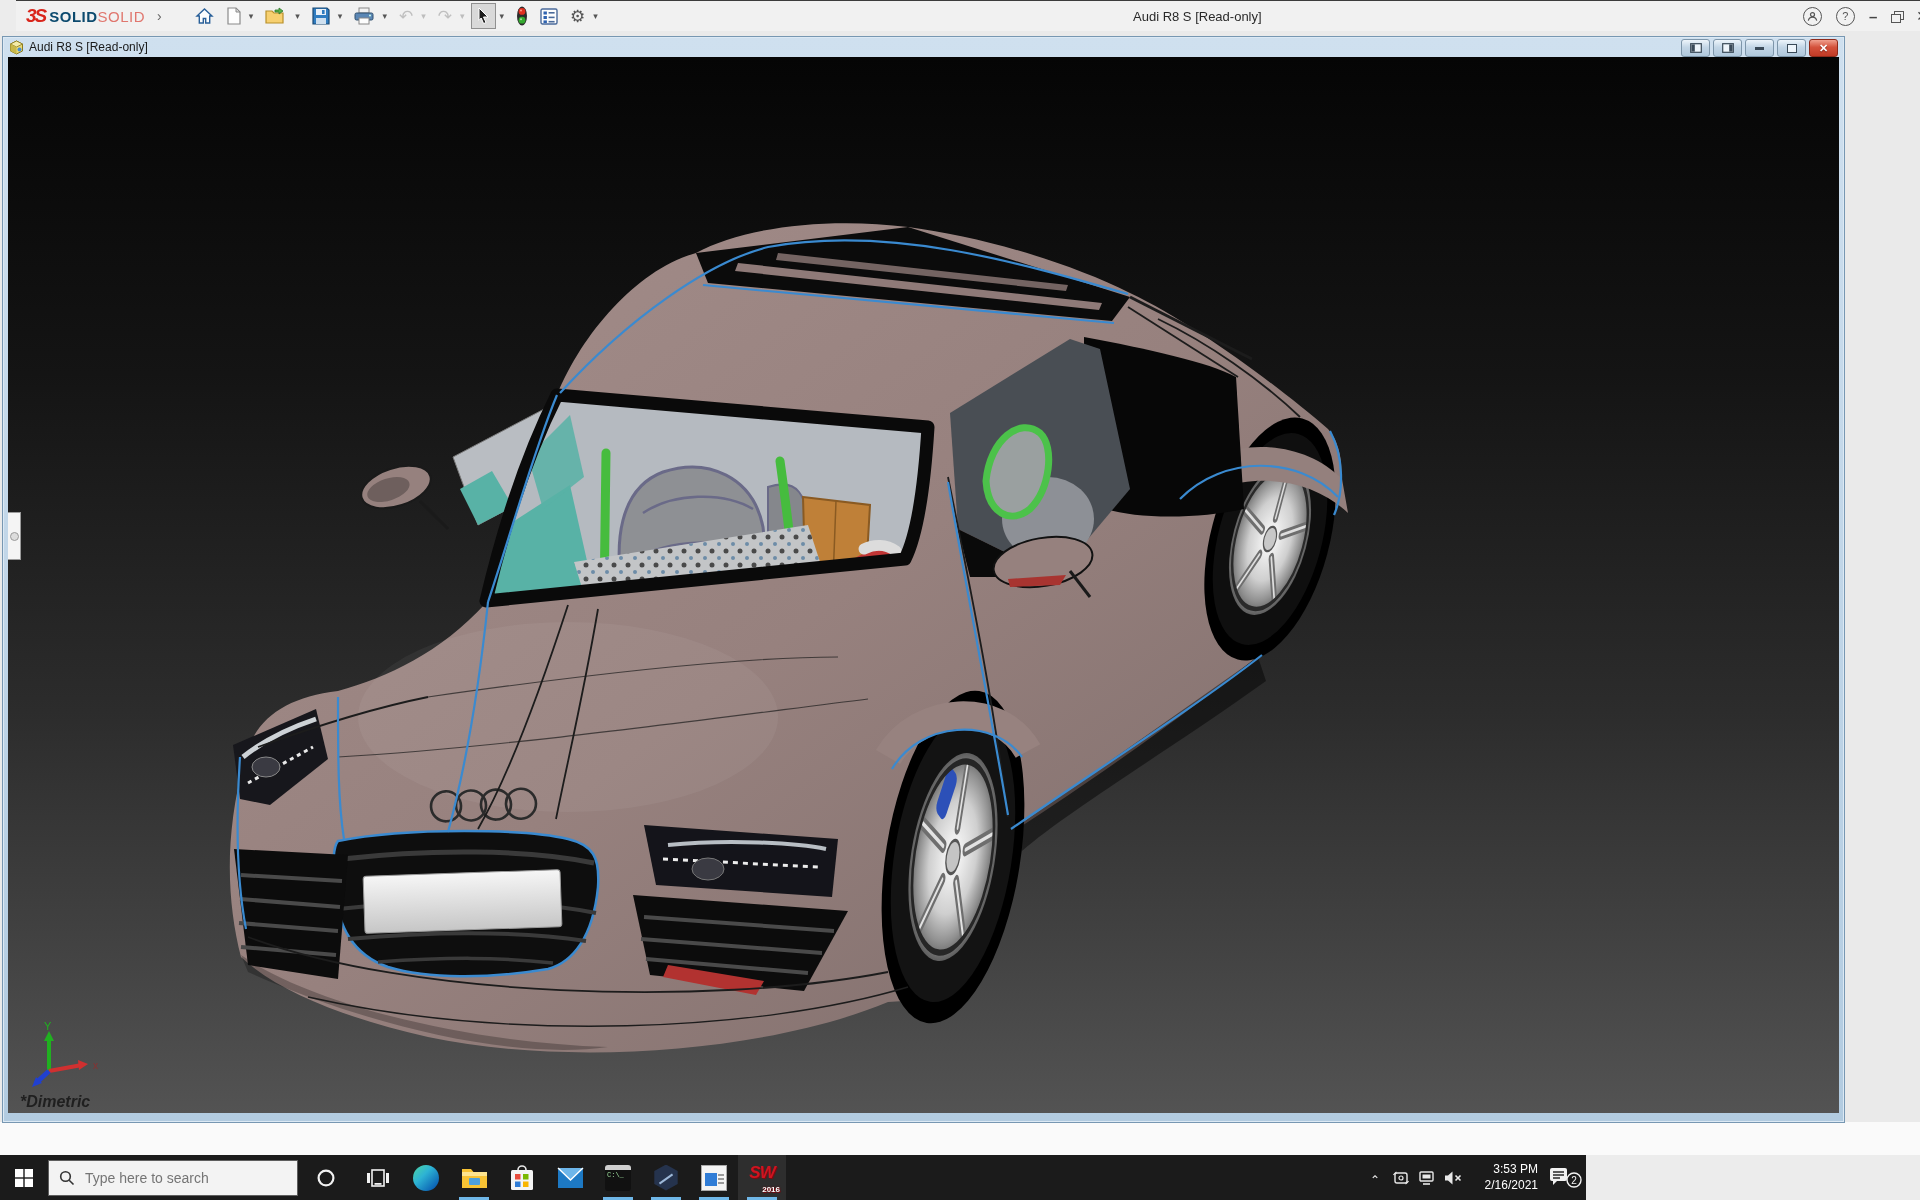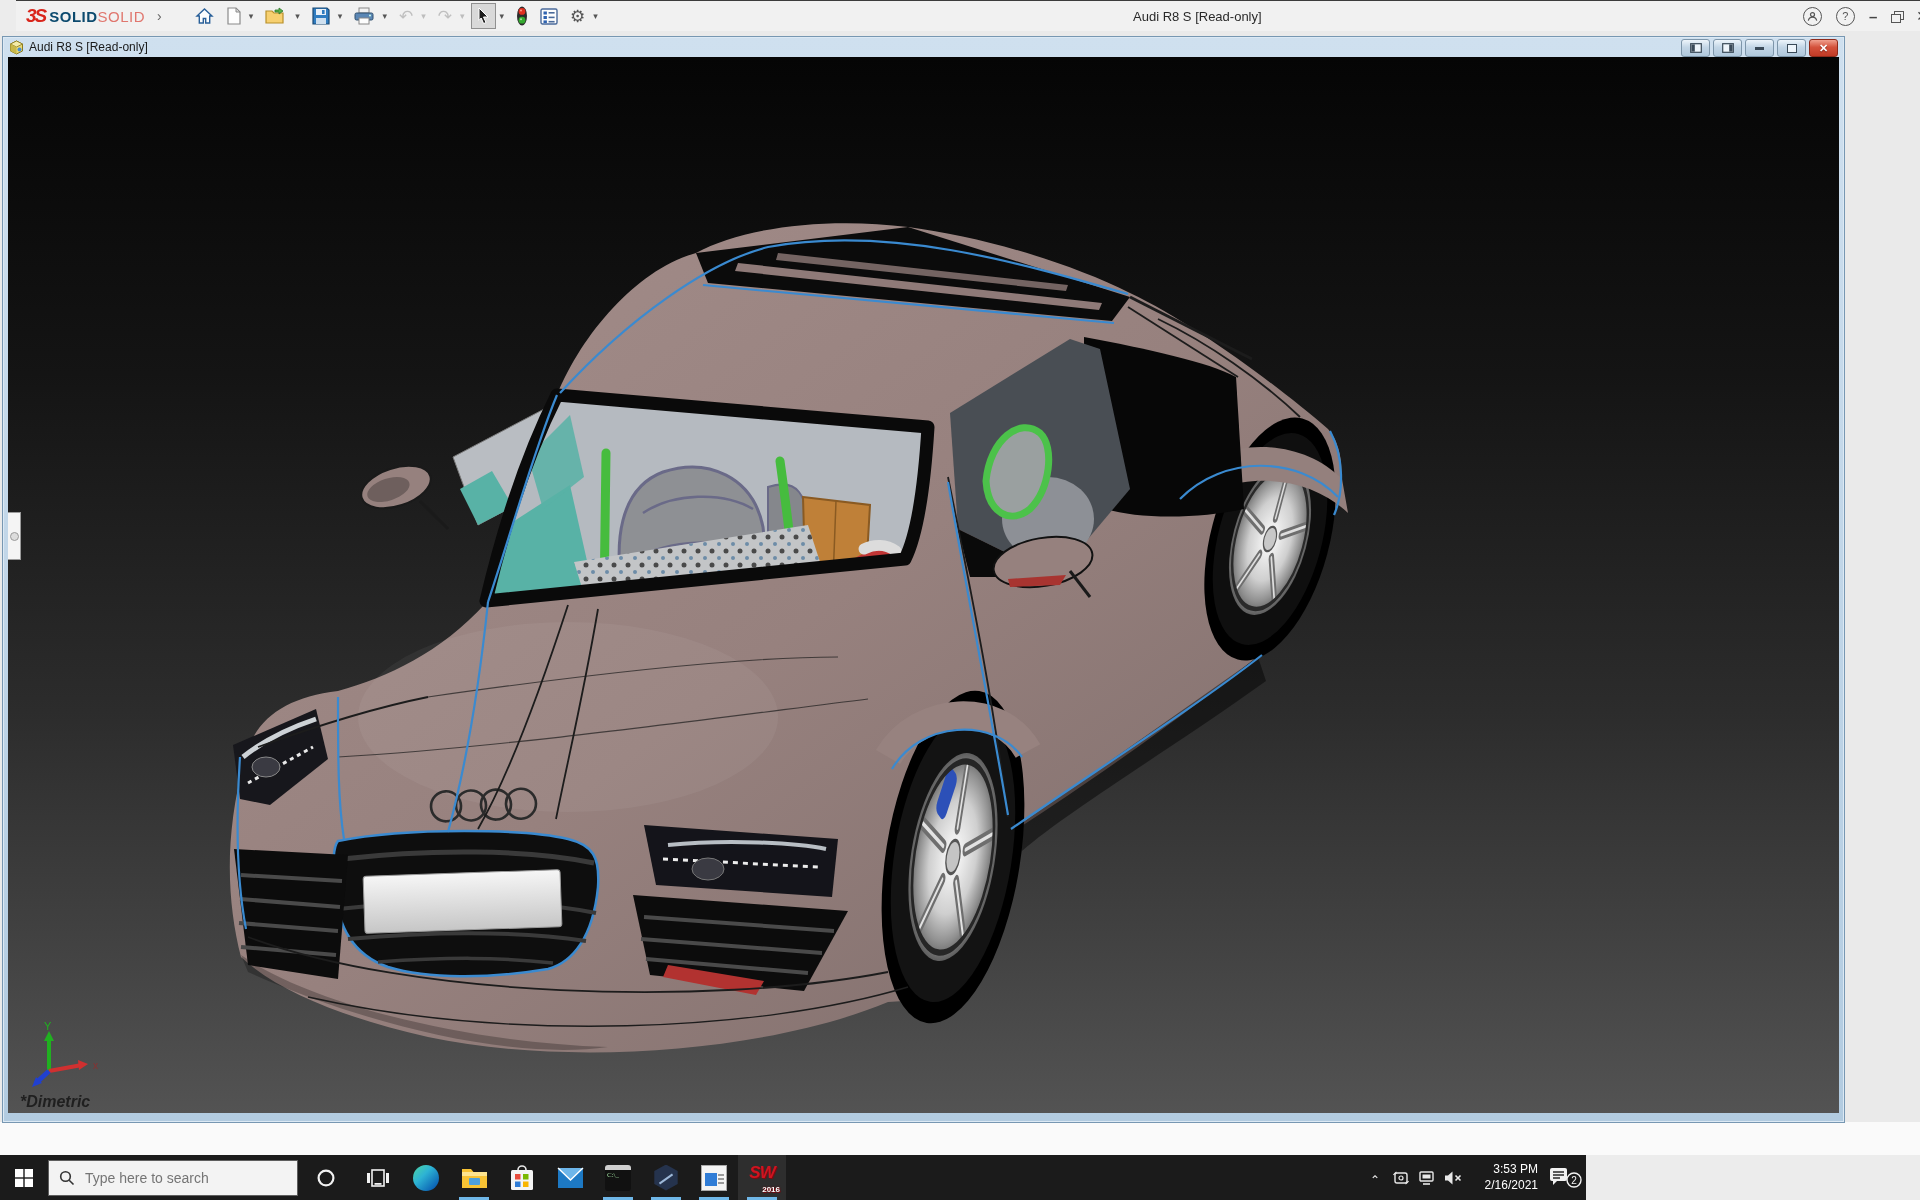--- a/index.html
+++ b/index.html
@@ -62,21 +62,21 @@
   .searchbox{width:248px;height:34px;background:#f3f3f3;border:1px solid #5e5e5e;display:flex;align-items:center;flex:0 0 auto;}
   .searchbox input{border:none;outline:none;background:transparent;font-size:14px;color:#444;width:190px;font-family:"Liberation Sans",sans-serif;}
   .tray{margin-left:auto;display:flex;align-items:center;height:45px;}
   .trayic{width:26px;height:45px;display:flex;align-items:center;justify-content:center;color:#e8e8e8;}
   .clock{color:#fff;font-size:12px;text-align:right;line-height:1.3;margin:0 8px 0 10px;width:62px;}
   .chev{color:#e8e8e8;font-size:12px;transform:translateY(2px);}
   
   .hexapp{width:26px;height:26px;background:#25334d;clip-path:polygon(50% 0,95% 25%,95% 75%,50% 100%,5% 75%,5% 25%);position:relative;}
   .hexapp:after{content:"";position:absolute;left:5px;top:13px;width:16px;height:2px;background:#9db8d8;transform:rotate(-35deg);}
   .edgeic{width:26px;height:26px;border-radius:50%;background:linear-gradient(135deg,#4ad2a9 5%,#2db3d4 40%,#0b62b4 85%);}
-  .cmdic{width:26px;height:26px;background:#111;border-radius:3px;border-top:5px solid #cfcfcf;font-family:Liberation Serif, serif;color:#9fdf9f;font-size:7px;padding-top:1px;box-sizing:border-box;text-align:left;padding-left:2px;}
+  .cmdic{width:26px;height:26px;background:#111;border-radius:3px;border-top:5px solid #cfcfcf;font-family:Liberation Mono, monospace;color:#9fdf9f;font-size:7px;padding-top:1px;box-sizing:border-box;text-align:left;padding-left:2px;}
   .bwapp{width:26px;height:26px;background:#f4f4f4;border:1px solid #aaa;box-sizing:border-box;position:relative;}
   .bwapp:before{content:"";position:absolute;left:3px;top:7px;width:12px;height:13px;background:#2f7cd6;}
   .bwapp:after{content:"";position:absolute;right:2px;top:8px;width:6px;height:2px;background:#9a9a9a;box-shadow:0 4px 0 #9a9a9a,0 8px 0 #9a9a9a;}
   .swic{position:relative;width:34px;height:30px;text-align:center;}
   .swic .sw{font-weight:900;font-size:17px;color:#cf1420;text-shadow:1px 1px 0 #7a0a10;letter-spacing:-1px;font-style:italic;margin-top:12px;}
   .swic .yr{position:absolute;right:-1px;bottom:-1px;font-size:8px;font-weight:700;color:#fff;text-shadow:0 0 2px #7a0a10,1px 1px 0 #7a0a10;}
 </style>
 </head>
 <body>
 

